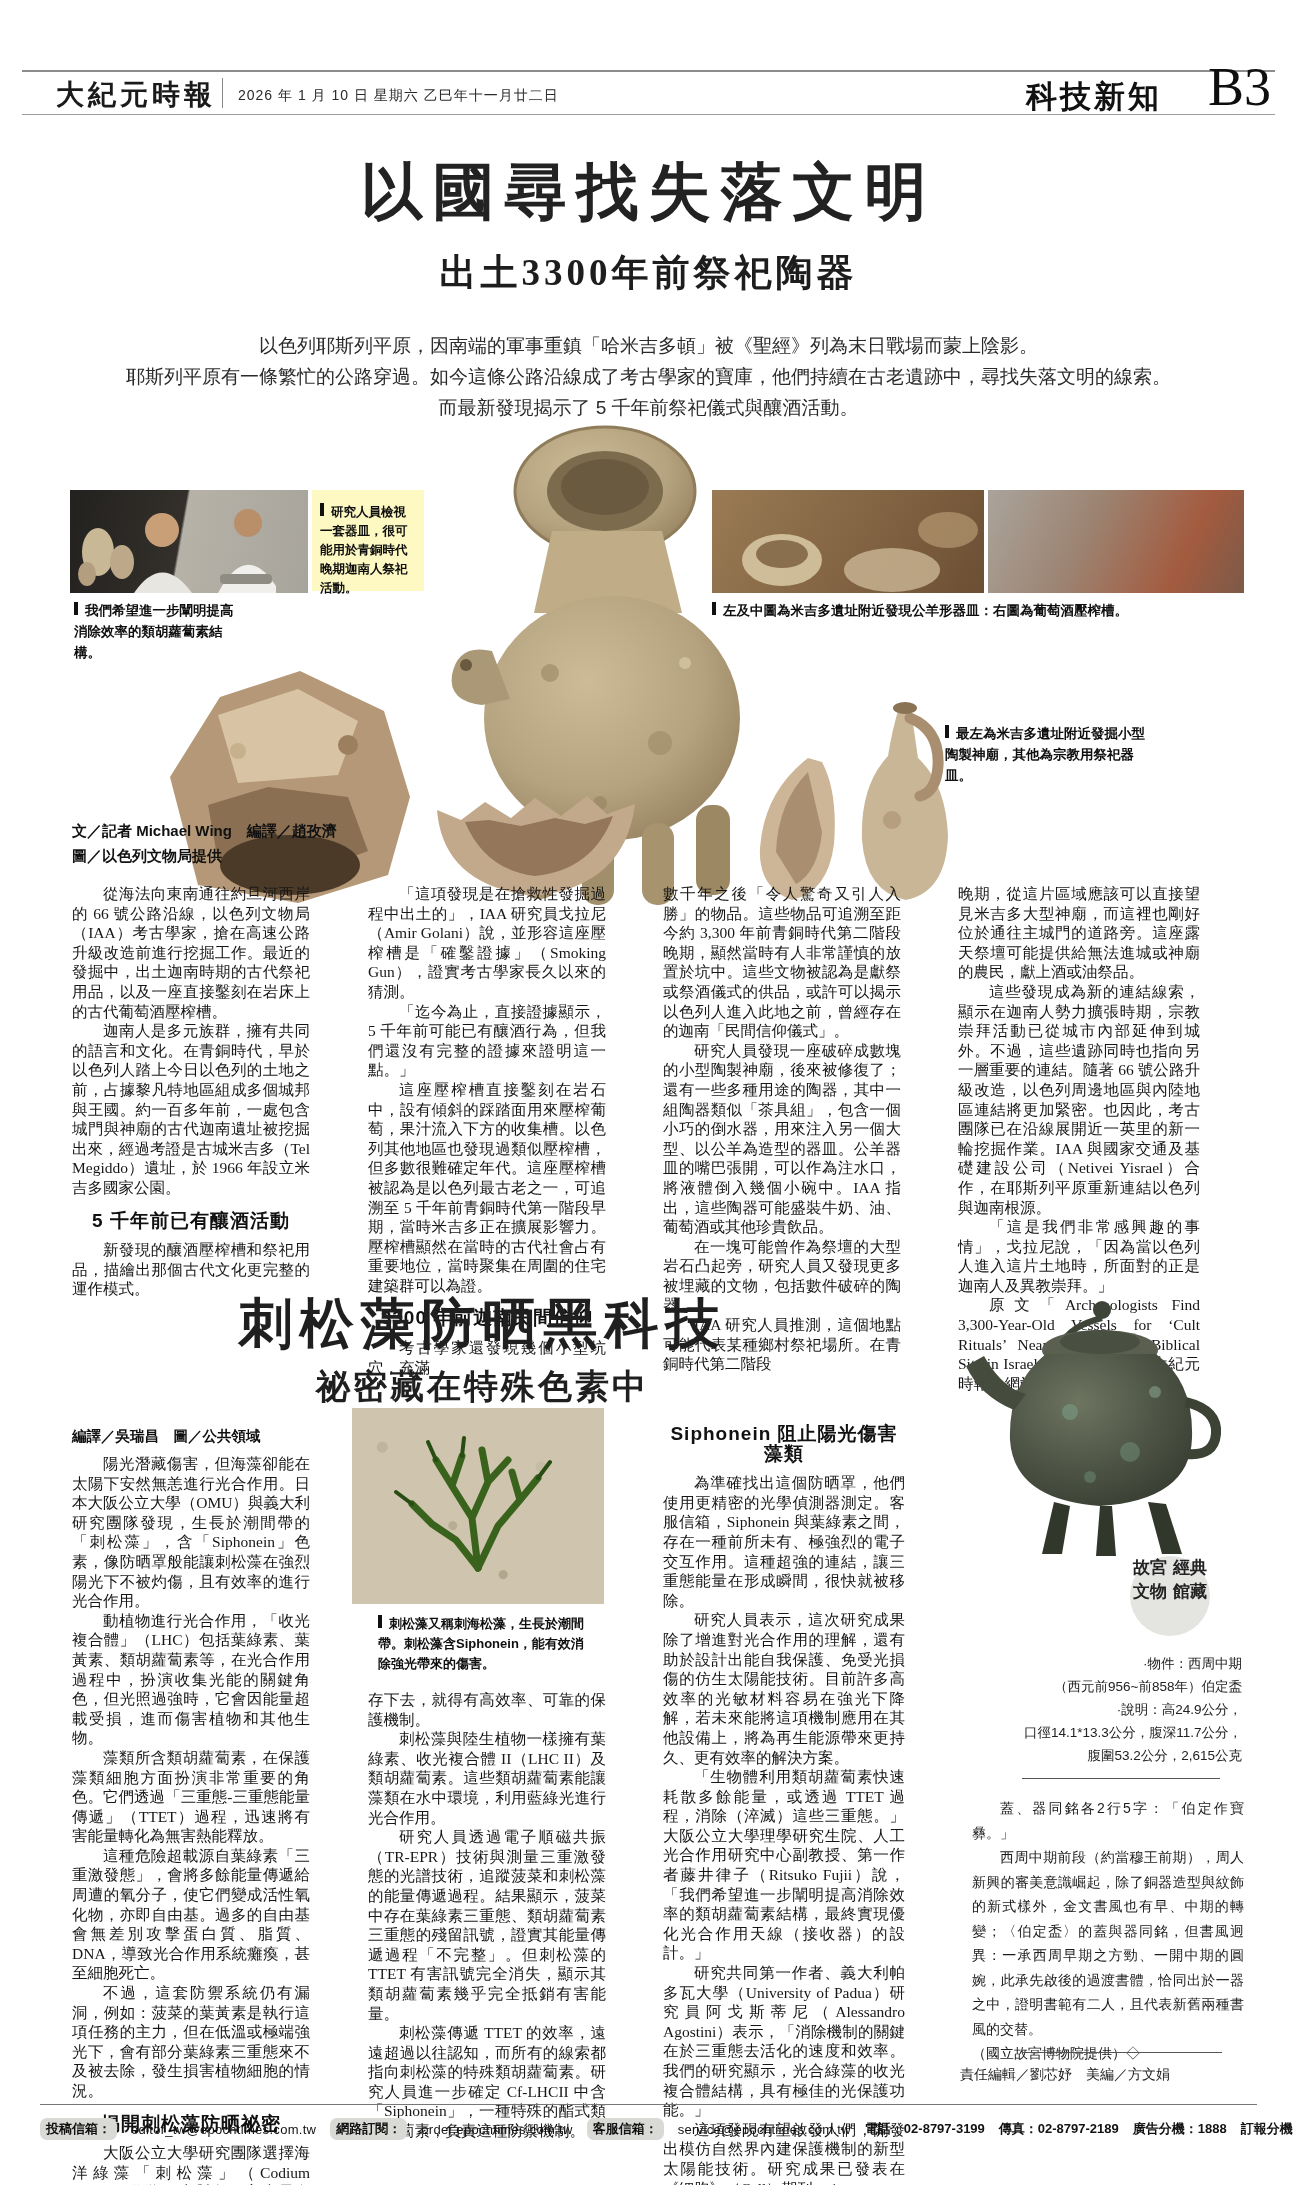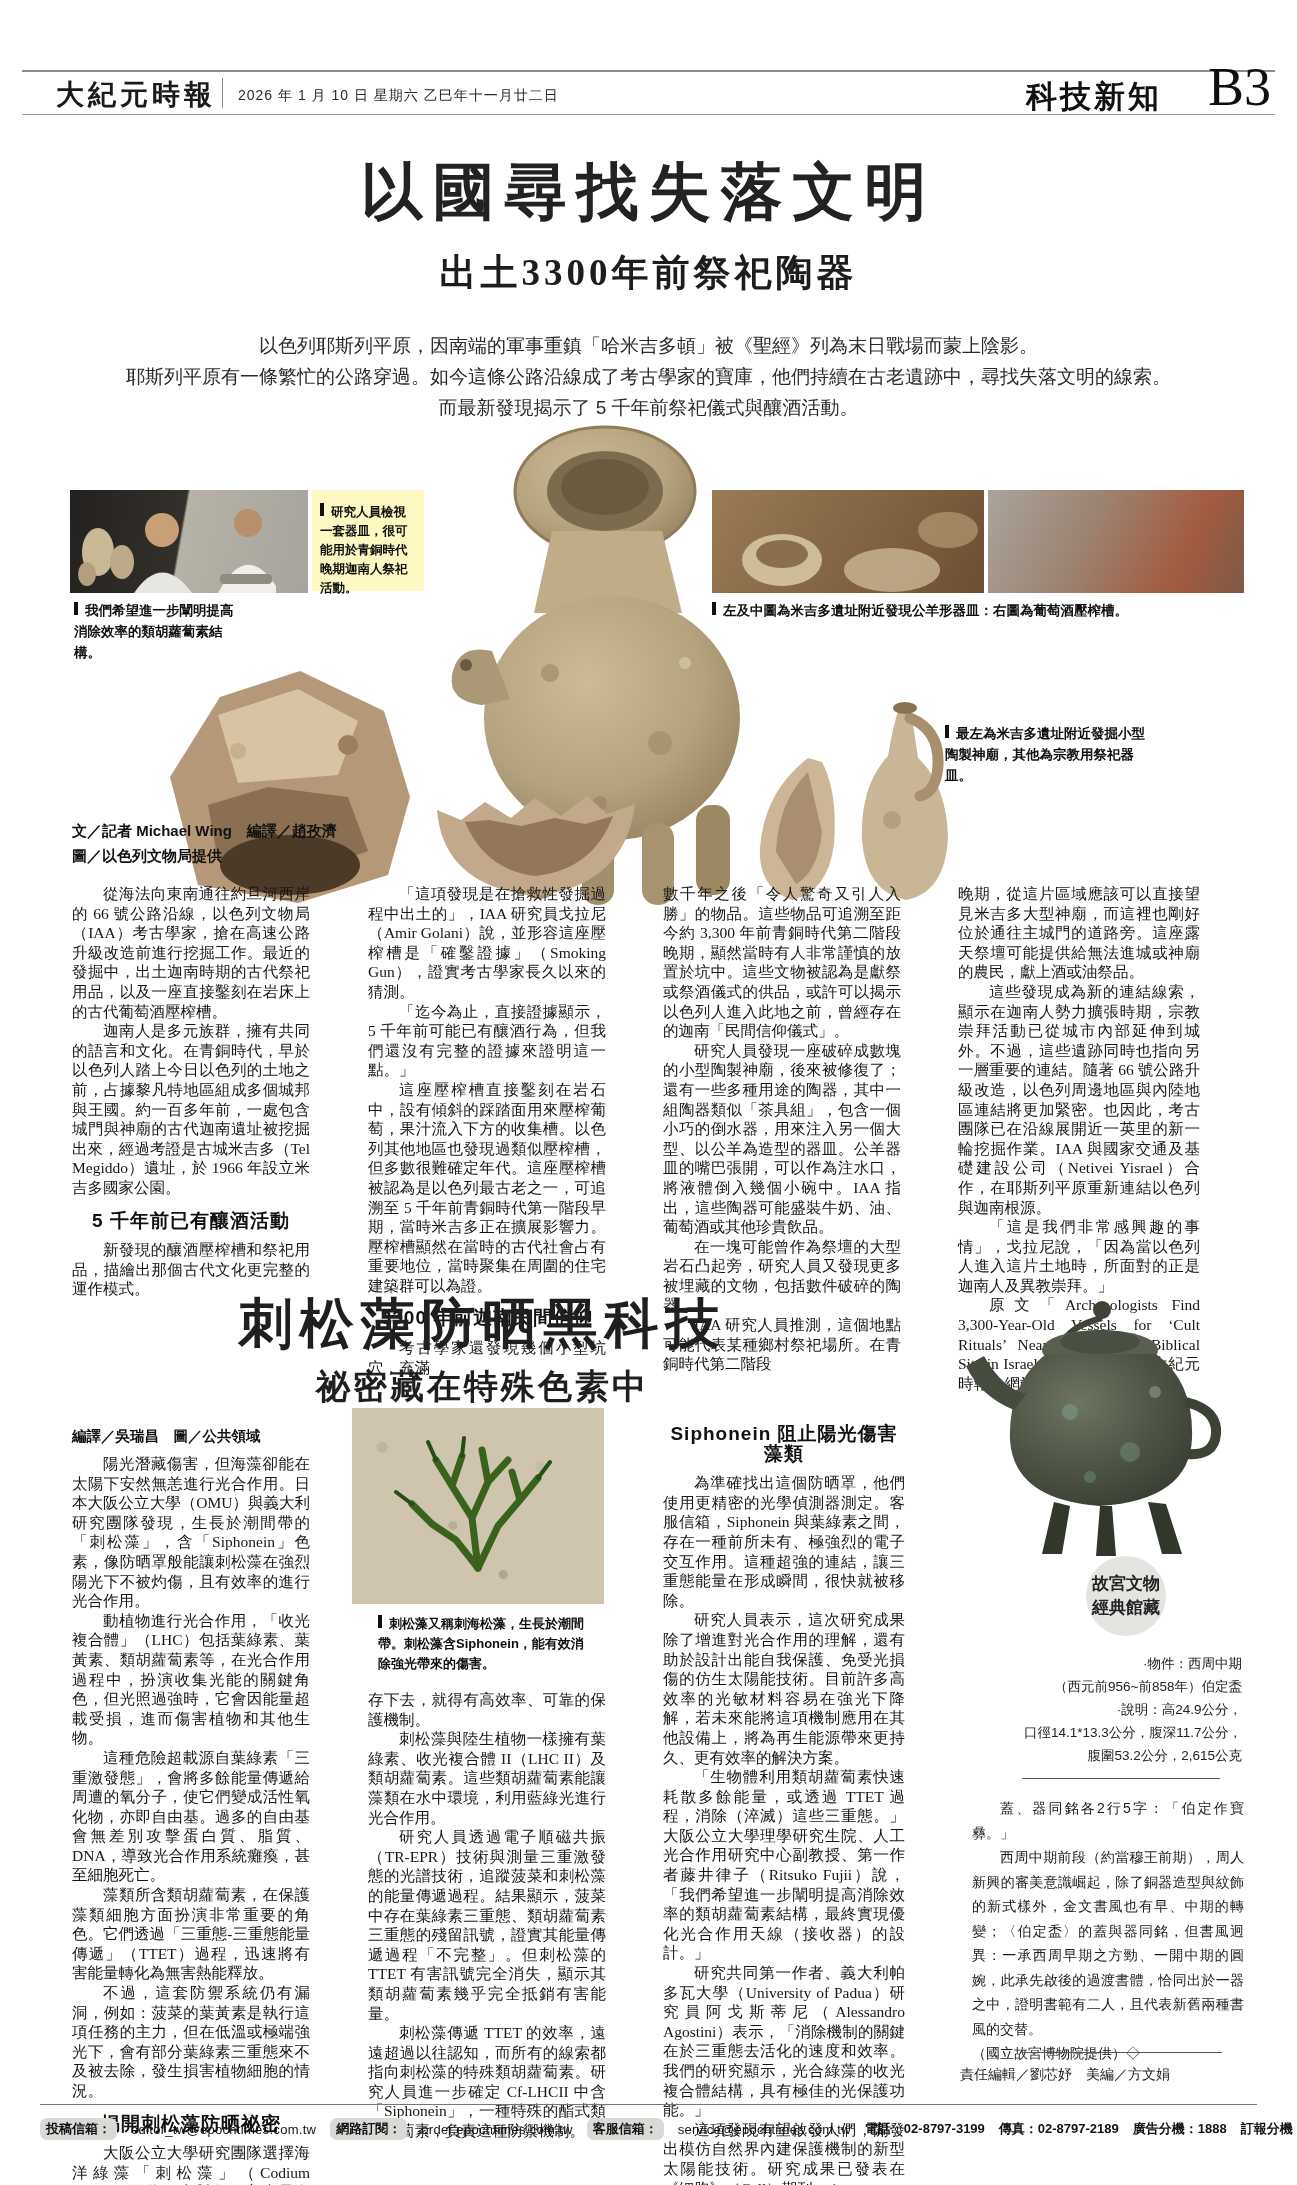--- a/index.html
+++ b/index.html
@@ -28,21 +28,21 @@
   .cap{font-size:13.5px;line-height:21px;font-weight:600;color:#0f0f0f;}
   .cap::before{content:"";display:inline-block;width:4px;height:13px;background:#111;margin-right:7px;}
   .capbox{background:#fef9c3;padding:13px 8px;box-sizing:border-box;}
   .photo{overflow:hidden;}
   
   .h2{text-align:center;font-family:"Liberation Serif",serif;font-weight:bold;font-size:54px;letter-spacing:7px;color:#1f1f1f;}
   .h2sub{text-align:center;font-family:"Liberation Serif",serif;font-weight:bold;font-size:34px;letter-spacing:3px;color:#1f1f1f;}
   
   .badge{border-radius:50%;background:#e4e4e1;text-align:center;
          font-family:"Liberation Serif",serif;font-weight:bold;font-size:17px;line-height:24px;color:#222;
-         display:flex;flex-direction:column;justify-content:center;}
+         display:flex;flex-direction:row;justify-content:center;margin-left:44px;}
   .specs{text-align:center;font-size:13.5px;line-height:23px;color:#222;}
   .insc{font-size:14px;line-height:24.5px;text-align:justify;color:#1b1b1b;}
   .insc p{margin:0;text-indent:2em;}
   .insc p.nolead{text-indent:0;}
   .editors{font-size:14px;color:#222;}
   
   .footrow{display:flex;align-items:center;gap:14px;font-size:13px;color:#111;white-space:nowrap;}
   .chip{background:#d9d9d6;border-radius:7px;padding:2px 6px;font-weight:bold;}
   .plain{font-weight:bold;}
   .val{font-weight:normal;letter-spacing:0.3px;}
@@ -178,22 +178,22 @@
     <p>原文「Archaeologists Find 3,300-Year-Old Vessels for ‘Cult Rituals’ Near Armageddon Biblical Site in Israel」刊登於英文《大紀元時報》網站。◇</p>
   </div>
 
   <div class="abs h2" style="left:60px;width:845px;top:1288px;">刺松藻防晒黑科技</div>
   <div class="abs h2sub" style="left:60px;width:845px;top:1364px;">祕密藏在特殊色素中</div>
   <div class="abs byline" style="left:72px;top:1424px;font-size:14.5px;">編譯／吳瑞昌　圖／公共領域</div>
 
   <div class="abs col" style="left:72px;top:1454px;width:238px;">
     <p>陽光潛藏傷害，但海藻卻能在太陽下安然無恙進行光合作用。日本大阪公立大學（OMU）與義大利研究團隊發現，生長於潮間帶的「刺松藻」，含「Siphonein」色素，像防晒罩般能讓刺松藻在強烈陽光下不被灼傷，且有效率的進行光合作用。</p>
     <p>動植物進行光合作用，「收光複合體」（LHC）包括葉綠素、葉黃素、類胡蘿蔔素等，在光合作用過程中，扮演收集光能的關鍵角色，但光照過強時，它會因能量超載受損，進而傷害植物和其他生物。</p>
+    <p>藻類所含類胡蘿蔔素，在保護藻類細胞方面扮演非常重要的角色。它們透過「三重態-三重態能量傳遞」（TTET）過程，迅速將有害能量轉化為無害熱能釋放。</p>
     <p>這種危險超載源自葉綠素「三重激發態」，會將多餘能量傳遞給周遭的氧分子，使它們變成活性氧化物，亦即自由基。過多的自由基會無差別攻擊蛋白質、脂質、DNA，導致光合作用系統癱瘓，甚至細胞死亡。</p>
-    <p>藻類所含類胡蘿蔔素，在保護藻類細胞方面扮演非常重要的角色。它們透過「三重態-三重態能量傳遞」（TTET）過程，迅速將有害能量轉化為無害熱能釋放。</p>
     <p>不過，這套防禦系統仍有漏洞，例如：菠菜的葉黃素是執行這項任務的主力，但在低溫或極端強光下，會有部分葉綠素三重態來不及被去除，發生損害植物細胞的情況。</p>
     <h3 class="colsub">揭開刺松藻防晒祕密</h3>
     <p>大阪公立大學研究團隊選擇海洋綠藻「刺松藻」（Codium fragile）作為研究對象。它生長在極端多變的潮間帶，如果要生</p>
   </div>
 
   <div class="abs photo" style="left:352px;top:1408px;width:252px;height:196px;background:
        radial-gradient(circle at 12% 20%, #bfb49c 0 5px, transparent 6px),
        radial-gradient(circle at 40% 60%, #b8ac93 0 4px, transparent 5px),
        radial-gradient(circle at 75% 30%, #c6bba4 0 5px, transparent 6px),
        radial-gradient(circle at 60% 85%, #b2a68d 0 4px, transparent 5px),

